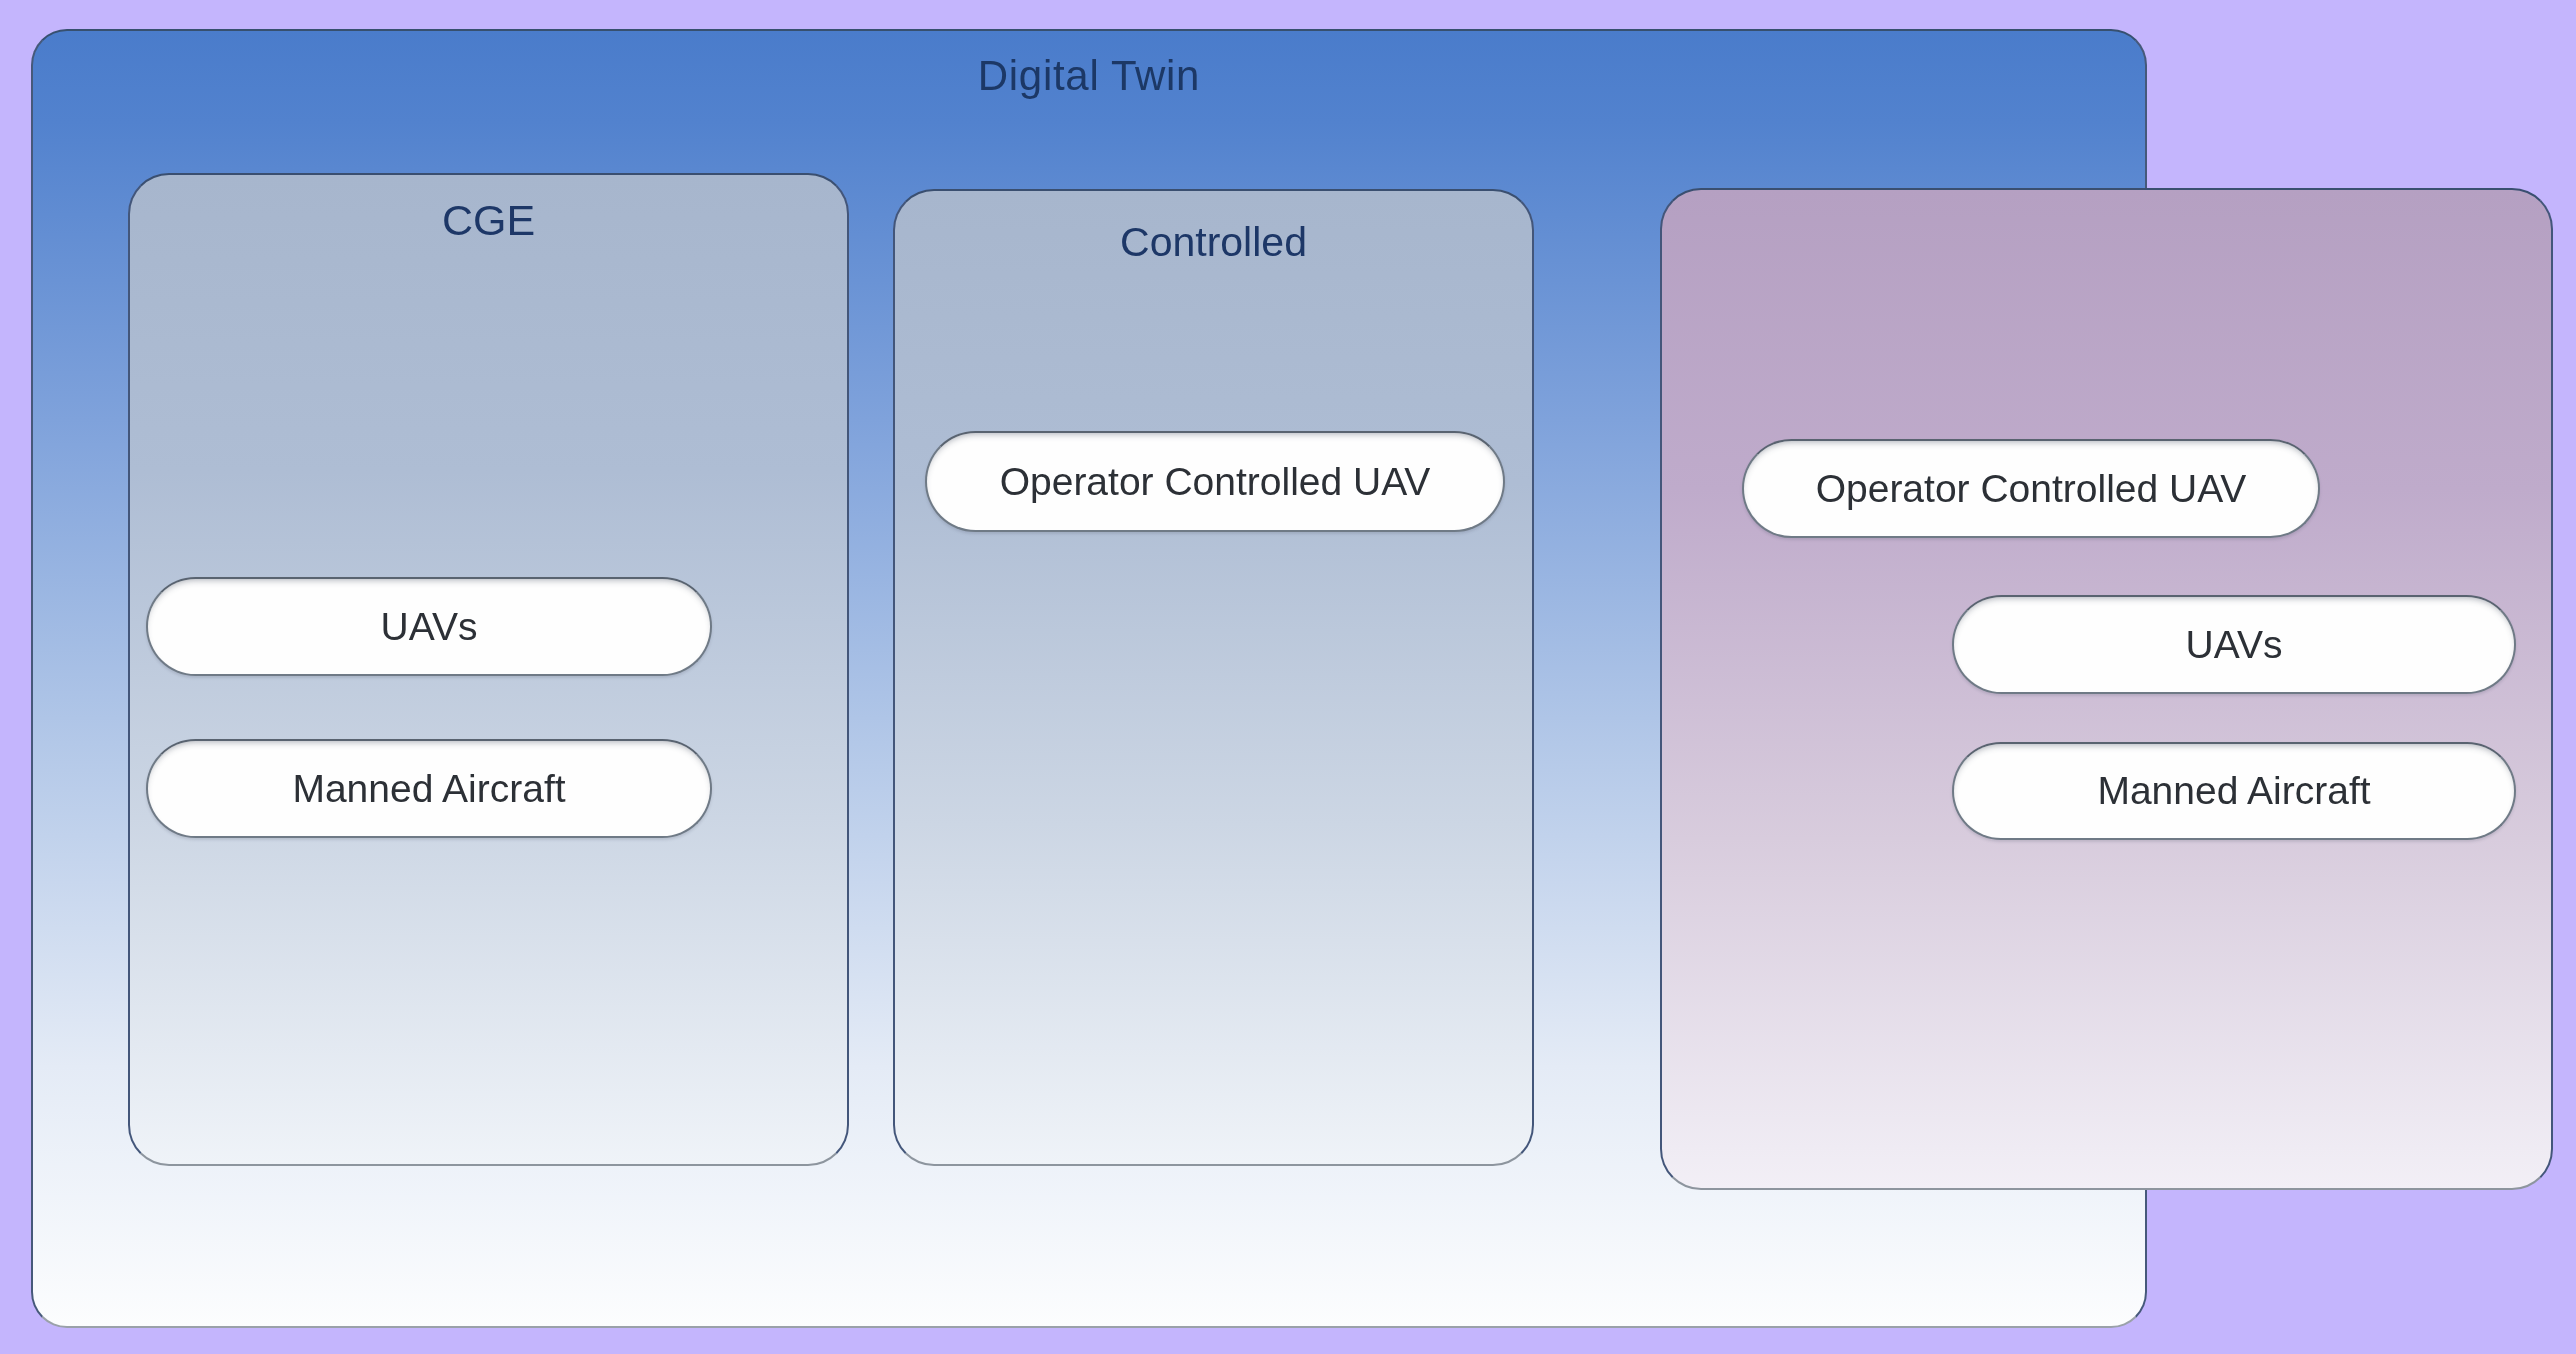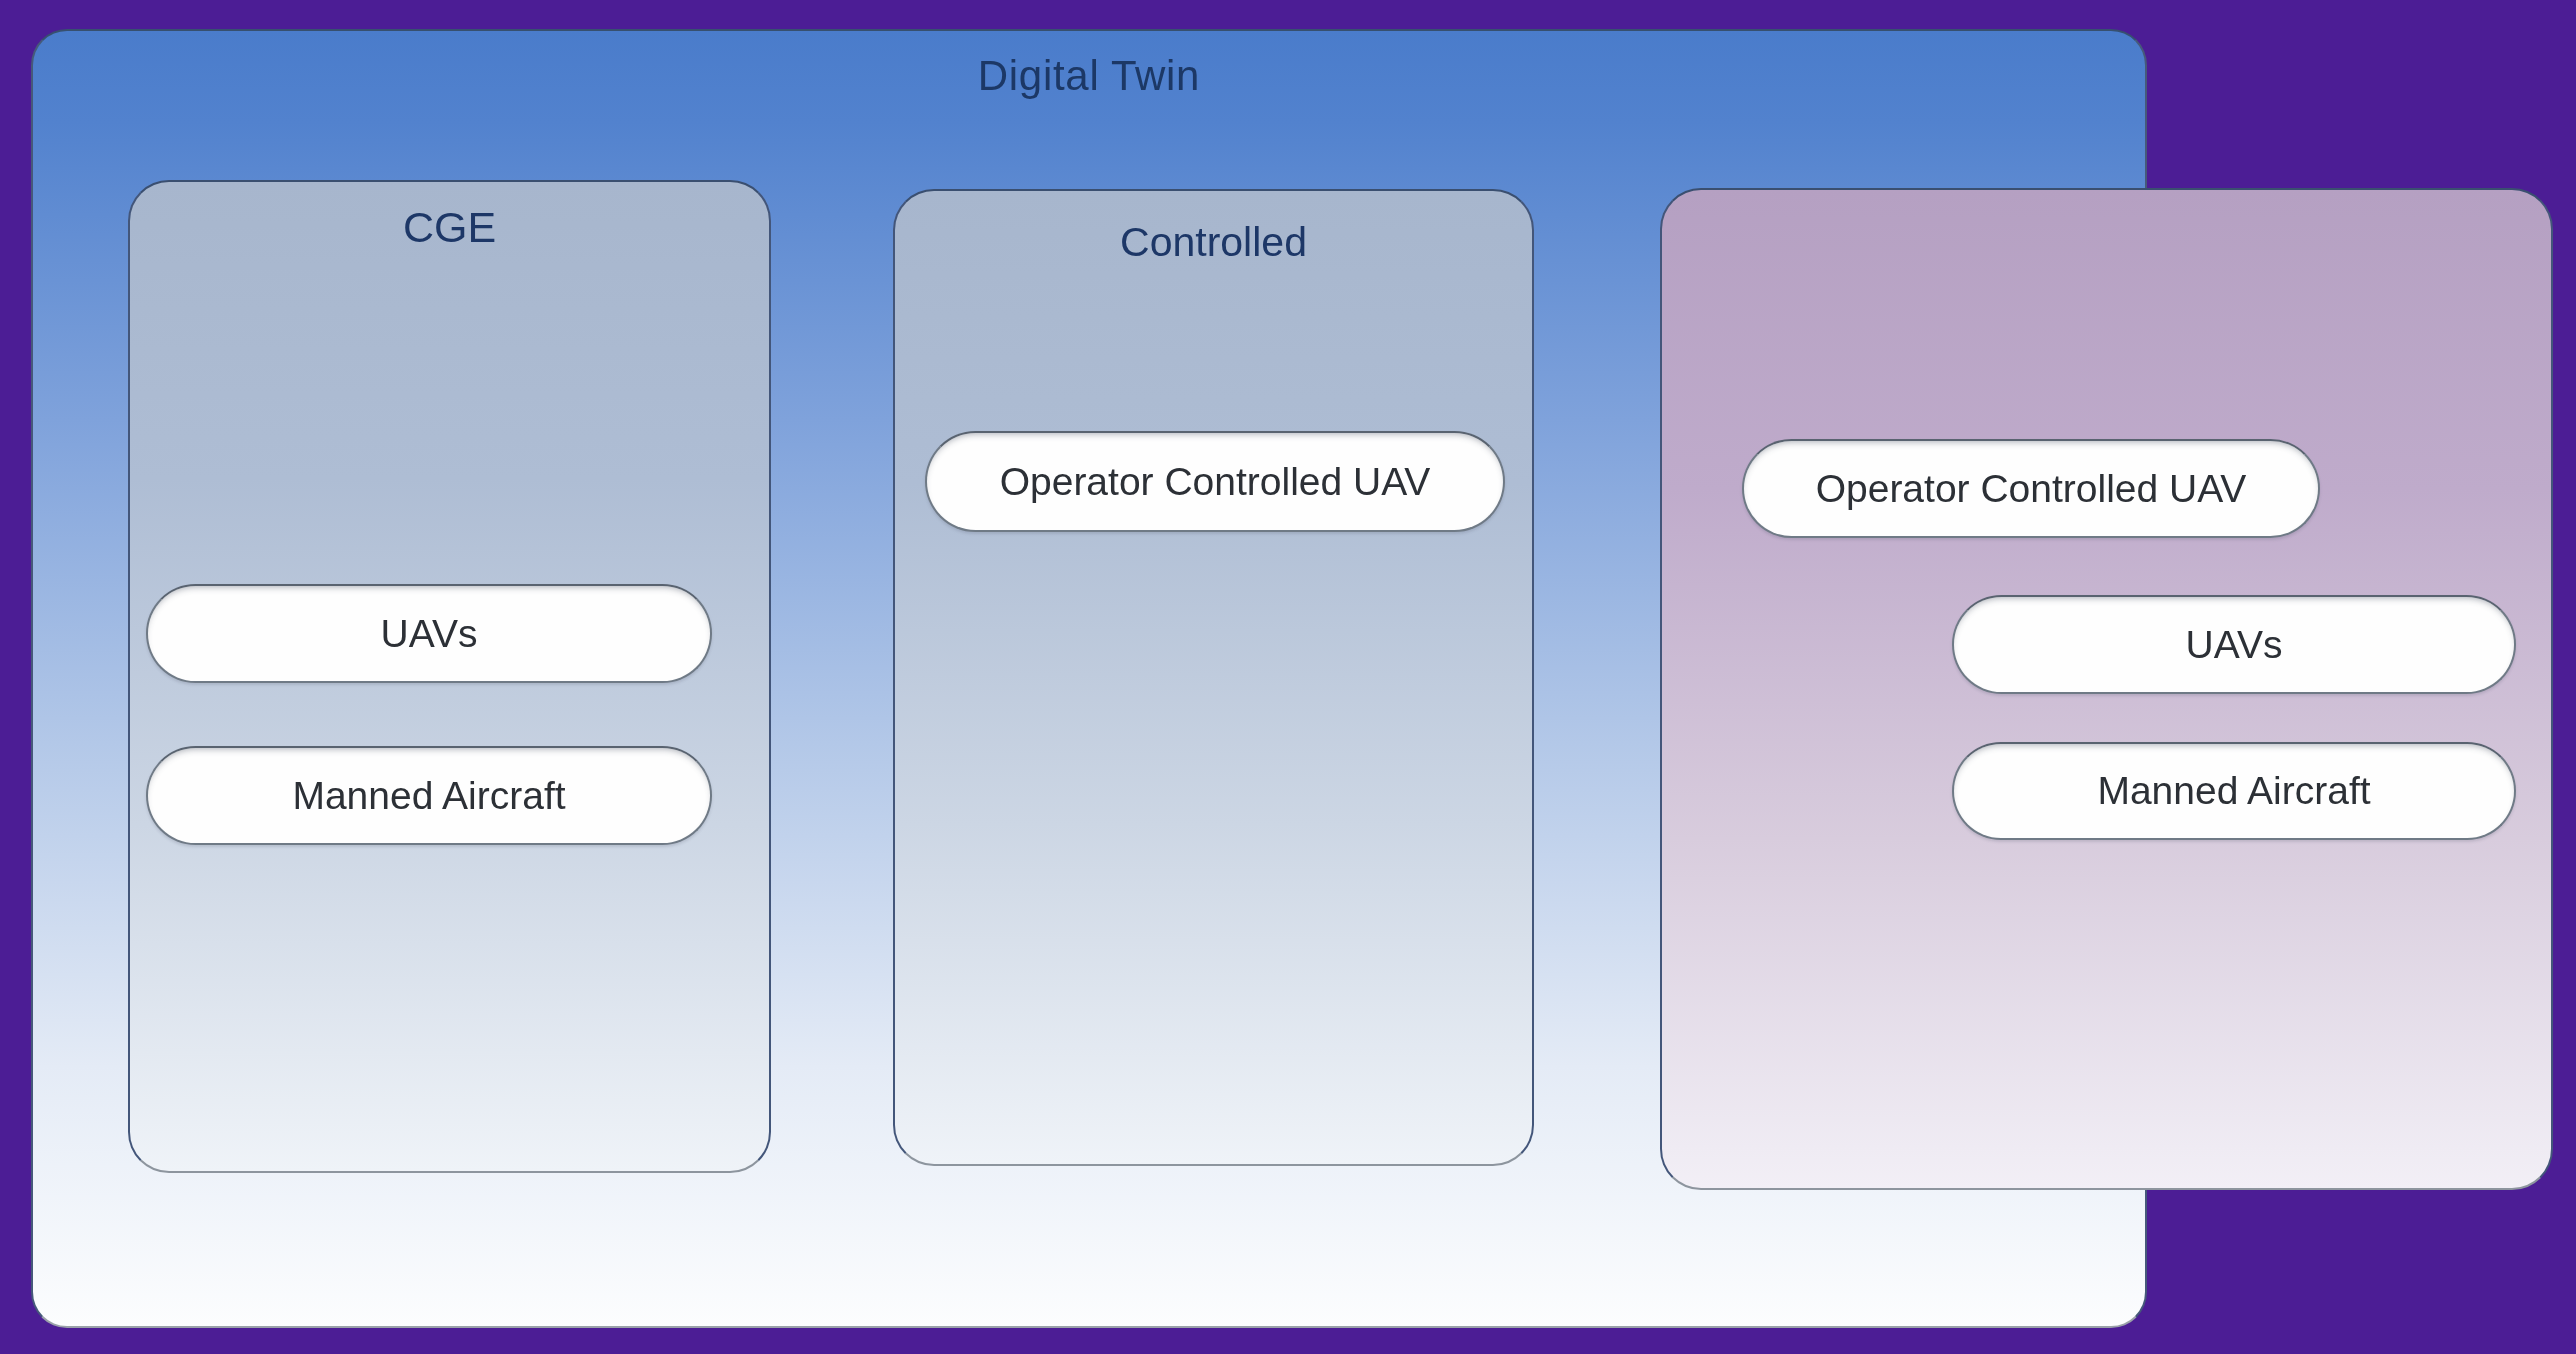--- a/index.html
+++ b/index.html
@@ -1,20 +1,20 @@
 <!DOCTYPE html>
 <html style="font-size:11.2px"><head>
 <meta charset="utf-8">
 <style>
   html, body { margin: 0; padding: 0; background: #ffffff; }
   #canvas {
     position: relative;
     width: 2576px;
     height: 1354px;
-    background: #4c1d95;
+    background: #c4b5fd;
     font-family: "Liberation Sans", sans-serif;
     overflow: hidden;
   }
 
   
   .outer-box {
     position: absolute;
     left: 31px; top: 29px;
     width: 2116px; height: 1299px;
     box-sizing: border-box;
@@ -48,21 +48,21 @@
     z-index: 2;
   }
   .panel.blue {
     background: linear-gradient(180deg,
       #a7b6cd 0%, #aebdd4 30%, #ccd6e4 65%, #eff3f8 100%);
   }
   .panel.purple {
     background: linear-gradient(180deg,
       #b5a0c2 0%, #bfabcb 30%, #d8ccdd 65%, #f2eff6 100%);
   }
-  #panel-cge { left: 128px; top: 180px; width: 643px;  height: 993px; }
+  #panel-cge { left: 128px; top: 173px; width: 721px;  height: 993px; }
   #panel-sim { left: 893px; top: 189px; width: 641px;  height: 977px; }
   #panel-rw  { left: 1660px; top: 188px; width: 893px; height: 1002px; }
 
   .panel-title {
     position: absolute;
     left: 0;
     width: 100%;
     text-align: center;
     font-size: 41px;
     color: #1d3767;

